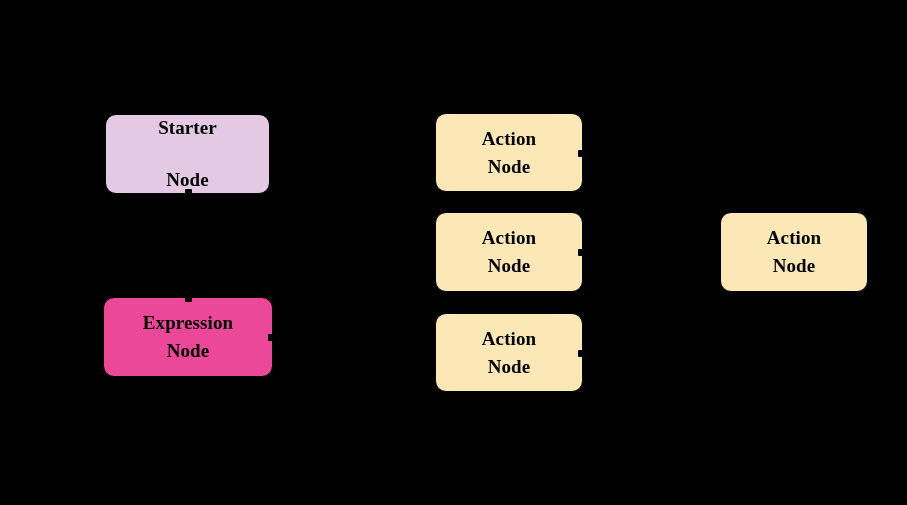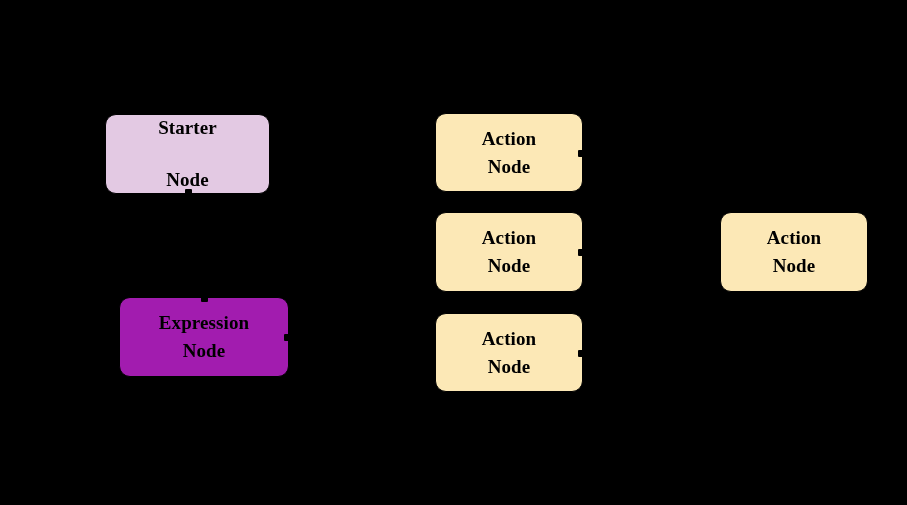--- a/index.html
+++ b/index.html
@@ -67,21 +67,21 @@
       <path d="M 273 337 C 354 337, 354 352.5, 435 352.5" fill="none" stroke="#000000" stroke-width="2"></path>
       <path d="M 583 152.5 C 651.5 152.5, 651.5 252, 720 252" fill="none" stroke="#000000" stroke-width="2"></path>
       <path d="M 583 252 C 651.5 252, 651.5 252, 720 252" fill="none" stroke="#000000" stroke-width="2"></path>
       <path d="M 583 352.5 C 651.5 352.5, 651.5 252, 720 252" fill="none" stroke="#000000" stroke-width="2"></path>
     </svg>
 <div class="node" style="left: 105px; top: 114px; width: 165px; height: 80px; background: rgb(227, 201, 227); gap: 24px;">
       <span class="line">Starter</span>
       <span class="line">Node</span>
       <span class="port bottom"></span>
     </div>
-    <div class="node" style="left: 119px; top: 297px; width: 170px; height: 80px; background: #a21caf;">
+    <div class="node" style="left: 103px; top: 297px; width: 170px; height: 80px; background: #ec4899;">
       <span class="line">Expression</span>
       <span class="line">Node</span>
       <span class="port top"></span>
       <span class="port right"></span>
     </div>
     <div class="node" style="left: 435px; top: 113px; width: 148px; height: 79px; background: rgb(252, 232, 182);">
       <span class="line">Action</span>
       <span class="line">Node</span>
       <span class="port right"></span>
     </div>

